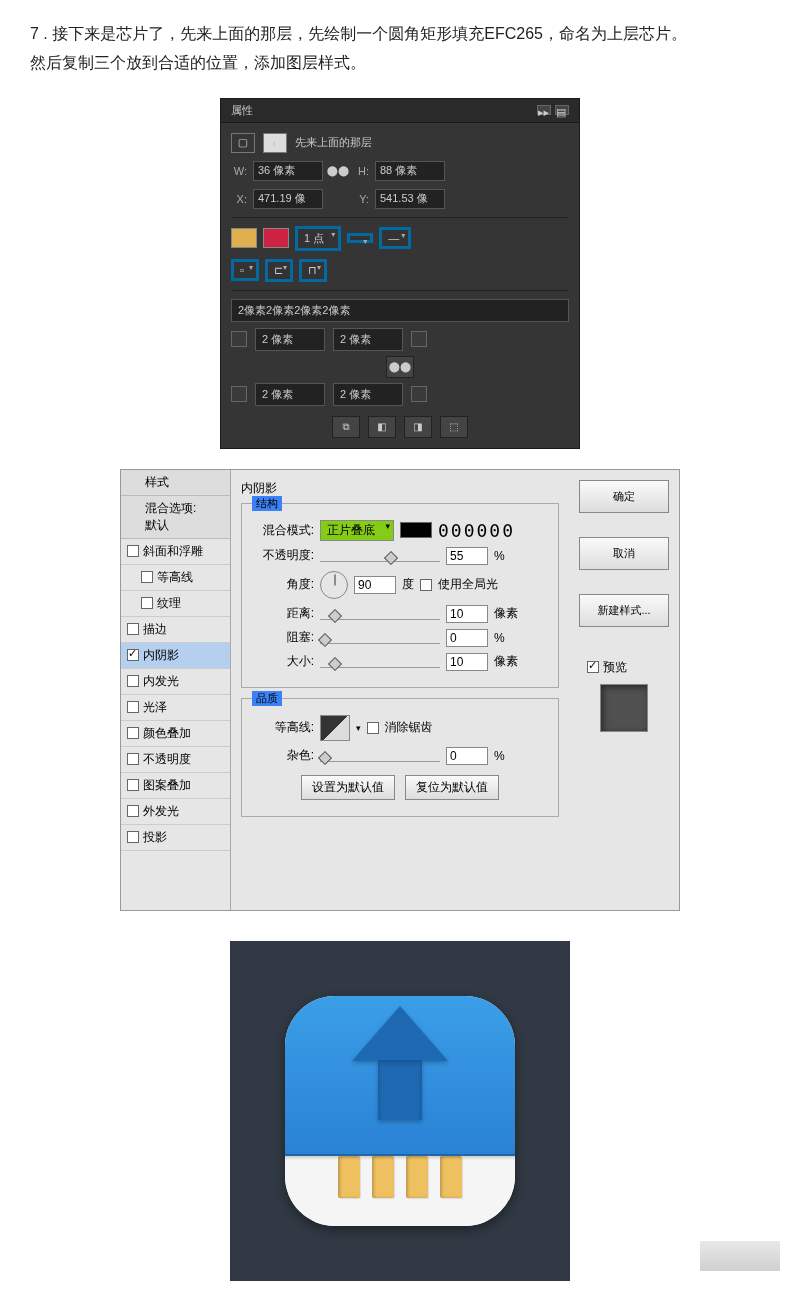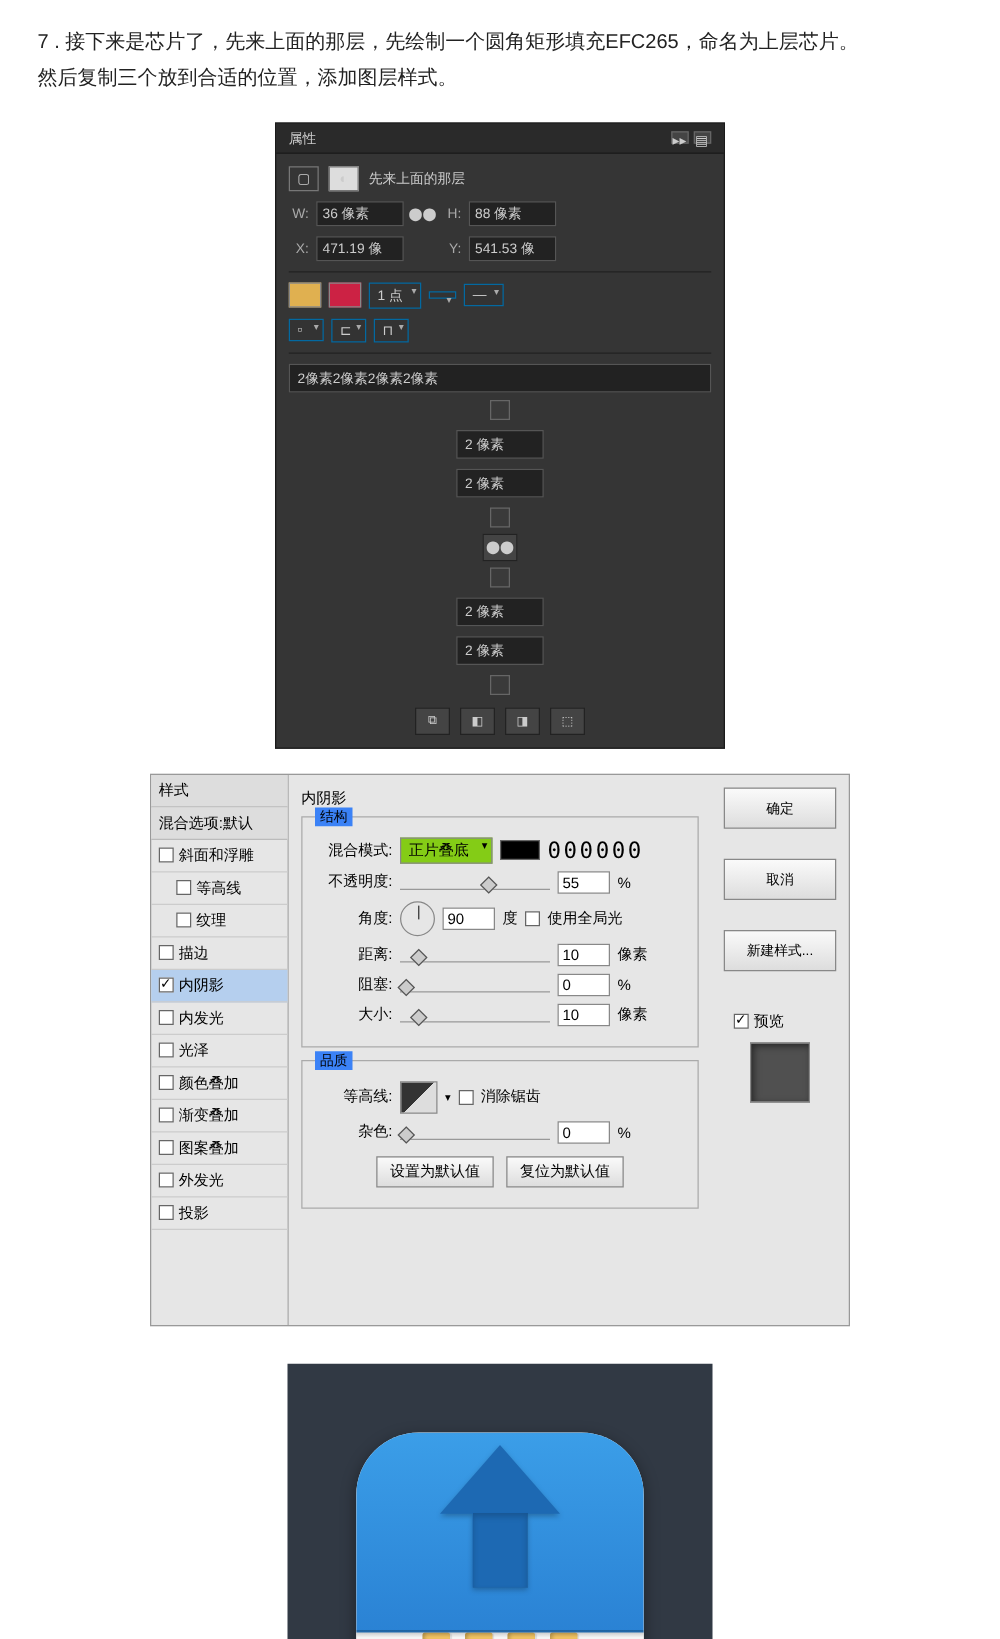--- a/index.html
+++ b/index.html
@@ -14,37 +14,37 @@
 .ps-body { padding: 10px; }
 .ps-section { display: flex; align-items: center; gap: 8px; margin-bottom: 8px; }
 .ps-icon { width: 24px; height: 20px; border: 1px solid #777; display: inline-flex; align-items: center; justify-content: center; }
 .ps-icon.filled { background: #ddd; }
 .ps-row { display: flex; align-items: center; gap: 6px; margin: 8px 0; }
 .ps-row input[type=text] { background: #222; border: 1px solid #555; color: #ccc; padding: 3px 4px; width: 70px; font-size: 11px; }
 .ps-lbl { color: #aaa; width: 16px; text-align: right; }
 .link-icon { width: 18px; height: 14px; display: inline-flex; align-items: center; justify-content: center; font-size: 10px; }
 .swatch { width: 26px; height: 20px; background: #e0b050; border: 1px solid #888; }
 .swatch.red { background: #c24; width: 26px; }
-.dd { background: #333; border: 1px solid #0369a1; padding: 2px 14px 2px 6px; position: relative; }
+.dd { background: #333; border: 3px solid #0369a1; padding: 2px 14px 2px 6px; position: relative; }
 .dd::after { content: "▾"; position: absolute; right: 3px; top: 1px; font-size: 8px; color: #aaa; }
 .ps-hr { height: 1px; background: #222; margin: 8px 0; }
 .radius-hdr { background: #222; border: 1px solid #555; padding: 3px 6px; margin-bottom: 6px; }
-.rrow { display: flex; align-items: center; gap: 8px; margin: 5px 0; flex-direction: column; }
+.rrow { display: flex; align-items: center; gap: 8px; margin: 5px 0; }
 .rbox { width: 16px; height: 16px; border: 1px solid #666; background: #3a3a3a; }
 .rin { background: #222; border: 1px solid #555; padding: 3px 6px; color: #ccc; width: 70px; font-size: 11px; }
 .link-center { display: flex; justify-content: center; margin: 4px 0; }
 .btn-row { display: flex; justify-content: center; gap: 8px; margin-top: 10px; }
 .sq-btn { width: 28px; height: 22px; background: #444; border: 1px solid #222; display: flex; align-items: center; justify-content: center; color: #ccc; font-size: 10px; }
 
 
 .ls-dialog { width: 560px; margin: 20px auto; background: #e6e6e6; border: 1px solid #999; }
 .ls-title { text-align: center; padding: 6px; background: linear-gradient(#f0f0f0, #dcdcdc); border-bottom: 1px solid #aaa; font-size: 13px; }
 .ls-body { display: flex; min-height: 440px; }
 .ls-sidebar { width: 110px; border-right: 1px solid #aaa; font-size: 12px; }
-.ls-sh { padding: 4px 6px; border-bottom: 1px solid #bbb; background: #ddd; }
+.ls-sh { padding: 4px 24px; border-bottom: 1px solid #bbb; background: #ddd; }
 .ls-item { padding: 4px 6px; border-bottom: 1px solid #ccc; display: flex; align-items: center; gap: 4px; cursor: pointer; }
 .ls-item.indent { padding-left: 20px; }
 .ls-item.selected { background: #b5cfee; }
 .ls-chk { width: 12px; height: 12px; border: 1px solid #666; background: #fff; display: inline-block; position: relative; }
 .ls-chk.on::after { content: "✓"; position: absolute; top: -3px; left: 0; font-size: 11px; }
 .ls-main { flex: 1; padding: 10px; font-size: 12px; }
 .ls-right { width: 110px; padding: 10px; }
 .ls-btn { width: 100%; padding: 8px; margin-bottom: 24px; background: linear-gradient(#fafafa,#ddd); border: 1px solid #888; font-size: 11px; cursor: pointer; }
 .prev-cb { display: flex; align-items: center; gap: 4px; margin: 8px 0 0 8px; font-size: 12px; }
 .prev-sw { width: 48px; height: 48px; background: #505050; border: 1px solid #888; margin: 8px auto; box-shadow: inset 2px 2px 6px rgba(0,0,0,.5); }
@@ -185,21 +185,21 @@
           <div class="ls-item">
             <span class="ls-chk"></span>
             <span>光泽</span>
           </div>
           <div class="ls-item">
             <span class="ls-chk"></span>
             <span>颜色叠加</span>
           </div>
           <div class="ls-item">
             <span class="ls-chk"></span>
-            <span>渐变叠加</span>
+            <span>不透明度</span>
           </div>
           <div class="ls-item">
             <span class="ls-chk"></span>
             <span>图案叠加</span>
           </div>
           <div class="ls-item">
             <span class="ls-chk"></span>
             <span>外发光</span>
           </div>
           <div class="ls-item">

